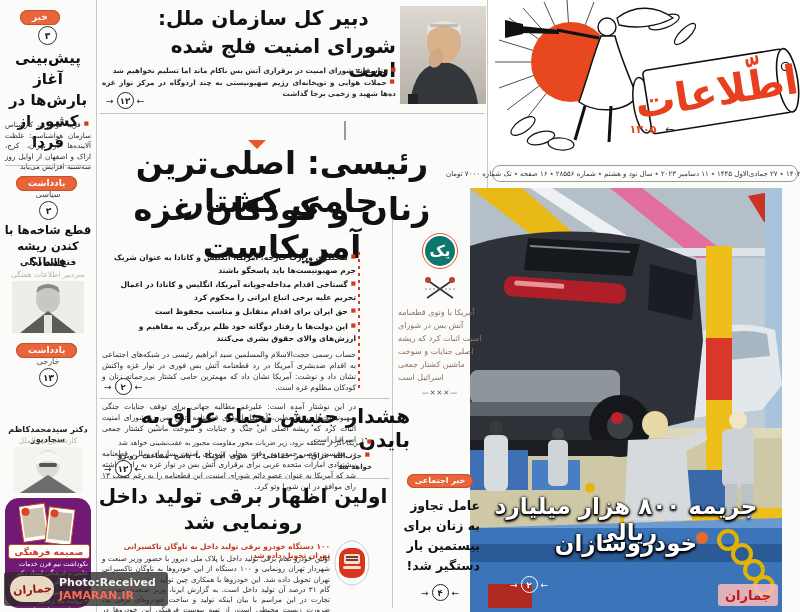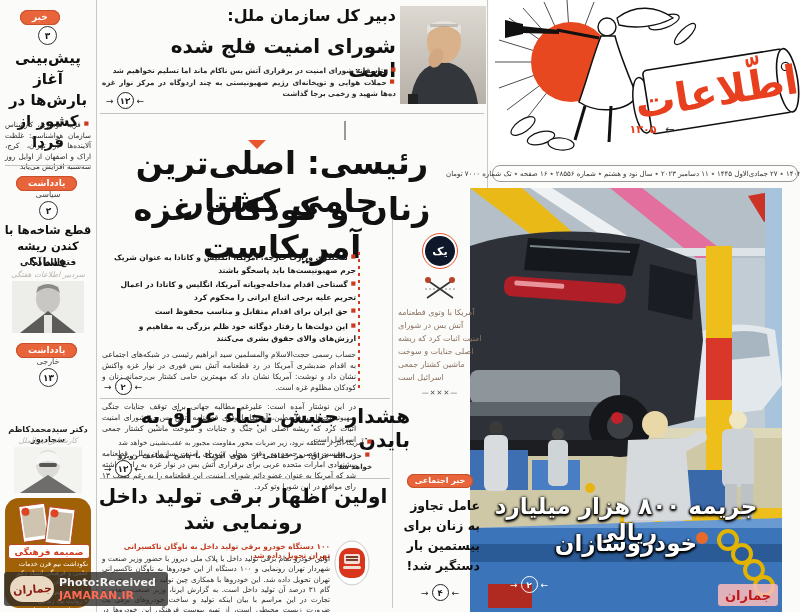--- a/index.html
+++ b/index.html
@@ -13,32 +13,32 @@
        padding:2px 12px 3px;display:inline-block;box-shadow:inset 0 0 0 1px #c94f28;}
   .circle-num{width:17px;height:17px;border:1.4px solid #333;border-radius:50%;display:flex;
        align-items:center;justify-content:center;font-size:9px;font-weight:bold;background:#fff;}
   .pgref{display:flex;direction:ltr;align-items:center;gap:3px;font-size:9px;color:#222;}
   .pgref .num{width:15px;height:15px;border:1.3px solid #222;border-radius:50%;display:flex;
        align-items:center;justify-content:center;font-weight:bold;font-size:8.5px;background:#fff;}
   .sq{color:#cf3a1f;font-size:5.5px;vertical-align:2px;margin-left:3px;}
   .headline{font-weight:bold;color:#111;}
   .smalltxt{font-size:7.5px;line-height:11px;color:#2a2a2a;text-align:justify;}
   .boldline{font-size:7.6px;font-weight:bold;line-height:12.5px;color:#191919;}
-  .graylight{color:#b9b4ae;font-style:italic;}
+  .graylight{color:#b9b4ae;}
   .badge{background:#e8562e;color:#fff;font-size:10.5px;font-weight:bold;border-radius:4px;
        display:flex;align-items:center;justify-content:center;}
   .badge-tail{position:absolute;width:0;height:0;border-left:9px solid transparent;
        border-right:9px solid transparent;border-top:9px solid #e8562e;}
   .photo-caption{color:#fff;font-weight:bold;text-align:center;
        text-shadow:0 0 3px #000,1px 1px 2px #000,-1px 1px 2px #000,0 2px 3px rgba(0,0,0,.9);}
   .wm-box{background:rgba(45,42,40,.78);border-radius:3px;display:flex;align-items:center;gap:5px;padding:3px 6px;}
   .wm-eng{direction:ltr;font-weight:bold;font-size:11px;line-height:13px;letter-spacing:0;}
-  .seal{width:30px;height:30px;border-radius:50%;background:#0f172a;border:2px solid #fff;
+  .seal{width:30px;height:30px;border-radius:50%;background:#0f766e;border:2px solid #fff;
        outline:1.6px solid #e8502a;display:flex;align-items:center;justify-content:center;
-       color:#fff;font-size:11px;font-weight:bold;}
+       color:#fff;font-size:15px;font-weight:bold;}
   .quote{font-size:8px;line-height:13px;color:#8a7260;text-align:left;}
   .orn{color:#555;font-size:7px;letter-spacing:1px;text-align:center;direction:ltr;}
   .dotrule{position:absolute;width:2px;background-image:repeating-linear-gradient(#d23b20 0 3px,transparent 3px 7px);}
 </style>
 </head>
 <body>
 
 <div id="page">
 
   <div class="vline" style="left:96px;top:0;height:612px;"></div>
@@ -210,21 +210,21 @@
     <div class="abs" style="left:14px;top:447px;">
       <svg width="68" height="46" viewBox="0 0 68 46">
         <rect width="68" height="46" fill="#f3f3f0"></rect>
         <ellipse cx="34" cy="17" rx="12" ry="14" fill="#dddbd7"></ellipse>
         <path d="M22,10 q12,-11 24,0 l0,8 q-12,-8 -24,0 Z" fill="#f6f6f4"></path>
         <rect x="25" y="16" width="18" height="4" rx="2" fill="#555"></rect>
         <path d="M6,46 L34,28 L62,46 Z" fill="#6e6d6b"></path>
       </svg>
     </div>
 
-    <div class="abs" style="left:5px;top:498px;width:86px;height:110px;background:#a16207;border-radius:14px;overflow:hidden;">
+    <div class="abs" style="left:5px;top:498px;width:86px;height:110px;background:#701a75;border-radius:14px;overflow:hidden;">
       <svg class="abs" style="left:14px;top:4px;" width="58" height="44" viewBox="0 0 58 44">
         <g transform="rotate(-8 20 20)">
           <rect x="2" y="2" width="26" height="36" fill="#fff" stroke="#b84a24"></rect>
           <rect x="4" y="6" width="22" height="28" fill="#cfc4b0"></rect>
           <circle cx="8" cy="8" r="4" fill="#d42"></circle>
         </g>
         <g transform="rotate(7 40 24)">
           <rect x="28" y="6" width="26" height="36" fill="#fff" stroke="#b84a24"></rect>
           <rect x="30" y="10" width="22" height="28" fill="#c9beab"></rect>
           <circle cx="34" cy="12" r="4" fill="#d42"></circle>
@@ -253,21 +253,21 @@
             </linearGradient>
           </defs>
         <path d="M10,98 Q14,58 43,56 Q72,58 78,98 Z" fill="#33373b"></path>
         <ellipse cx="44" cy="36" rx="17" ry="21" fill="#d9b28c"></ellipse>
         <path d="M27,28 q17,-16 34,0 l0,-8 q-17,-10 -34,0 Z" fill="#e6e3de"></path>
         <ellipse cx="36" cy="52" rx="7" ry="10" fill="#d2a883" transform="rotate(24 36 52)"></ellipse>
         <rect x="30" y="18" width="28" height="3" fill="#8a8680" opacity=".4"></rect>
         <rect x="8" y="88" width="10" height="10" fill="#222"></rect>
       </svg>
     </div>
-    <div class="abs fa headline" style="left:60px;top:6px;width:238px;font-size:16px;text-align:right;">دبیر کل سازمان ملل:</div>
+    <div class="abs fa headline" style="left:60px;top:6px;width:238px;font-size:20px;text-align:left;">دبیر کل سازمان ملل:</div>
     <div class="abs fa headline" style="left:20px;top:34px;width:278px;font-size:20px;text-align:right;">شورای امنیت فلج شده است</div>
     <div class="abs fa" style="left:4px;top:64px;width:294px;">
       <div class="smalltxt" style="font-size:7.2px;">
         <span class="sq">■</span><span style="font-weight:bold;">متاسفانه شورای امنیت در برقراری آتش بس ناکام ماند اما تسلیم نخواهیم شد</span>
       </div>
       <div class="smalltxt" style="font-size:7.2px;">
         <span class="sq">■</span><span style="font-weight:bold;">حملات هوایی و توپخانه‌ای رژیم صهیونیستی به چند اردوگاه در مرکز نوار غزه ده‌ها شهید و زخمی برجا گذاشت</span>
       </div>
     </div>
     <div class="abs pgref" style="left:8px;top:92px;">

